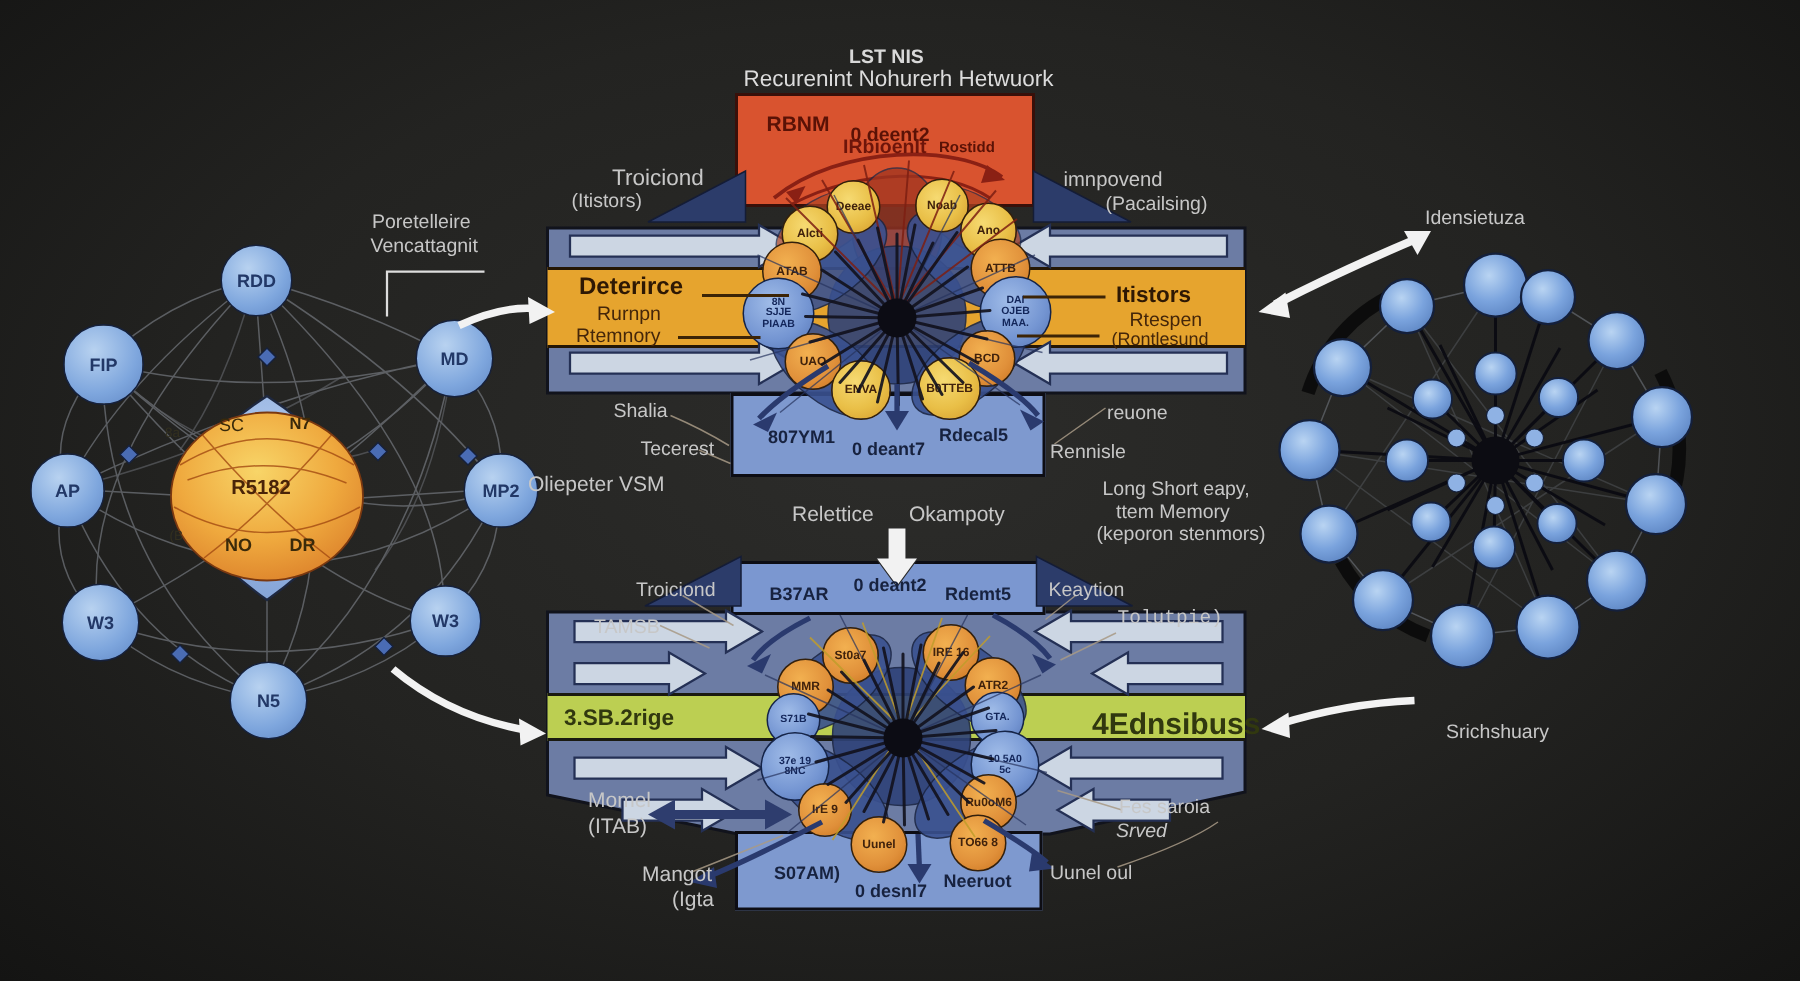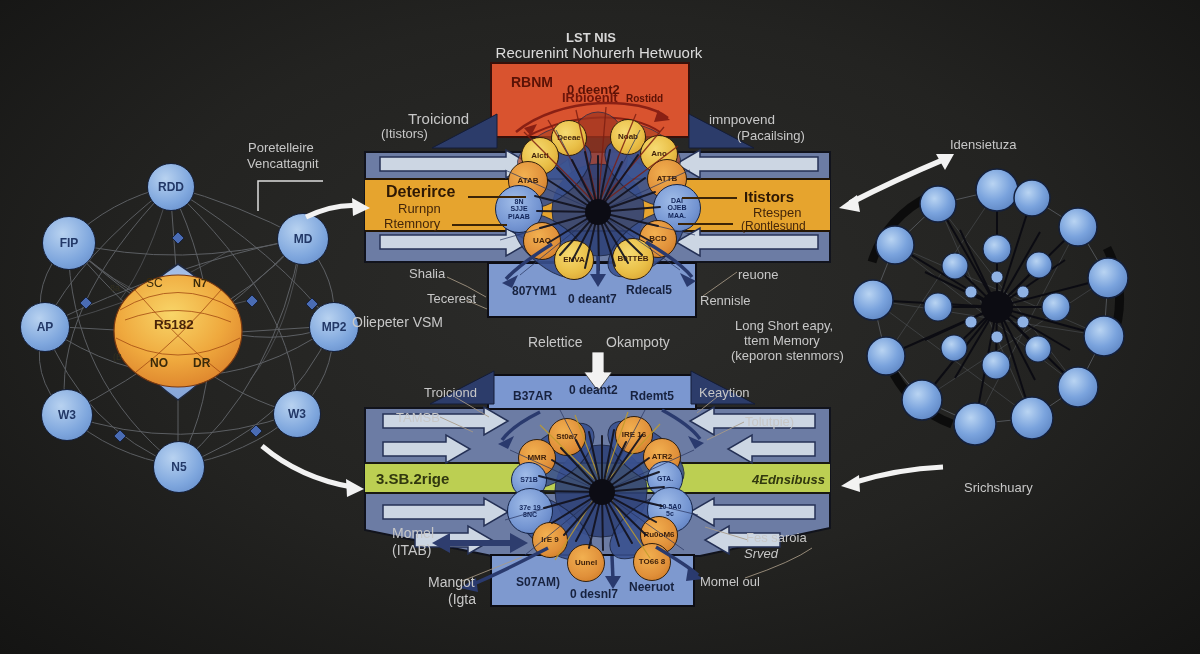--- a/index.html
+++ b/index.html
@@ -209,28 +209,28 @@
   <div class="lbl" style="left:738px;top:267px;">reuone</div>
   <div class="lbl" style="left:700px;top:293px;">Rennisle</div>
   <div class="lbl" style="left:735px;top:318px;">Long Short eapy,</div>
   <div class="lbl" style="left:744px;top:333px;">ttem Memory</div>
   <div class="lbl" style="left:731px;top:348px;">(keporon stenmors)</div>
   <div class="lbl" style="left:528px;top:334px;font-size:14px;text-align:right;">Relettice</div>
   <div class="lbl" style="left:606px;top:334px;font-size:14px;">Okampoty</div>
   <div class="lbl" style="left:424px;top:385px;">Troiciond</div>
   <div class="lbl" style="left:396px;top:410px;">TAMSB</div>
   <div class="lbl" style="left:699px;top:385px;">Keaytion</div>
-  <div class="lbl" style="left:745px;top:414px;">Tolutpie)</div>
+  <div class="lbl" style="left:745px;top:404px;font-family:Liberation Mono, monospace;">Tolutpie)</div>
   <div class="lbl" style="left:392px;top:525px;font-size:14px;">Momel</div>
   <div class="lbl" style="left:392px;top:542px;font-size:14px;">(ITAB)</div>
   <div class="lbl" style="left:428px;top:574px;font-size:14px;">Mangot</div>
   <div class="lbl" style="left:448px;top:591px;font-size:14px;">(Igta</div>
   <div class="lbl" style="left:746px;top:530px;">Fes saroia</div>
   <div class="lbl" style="left:744px;top:546px;font-style:italic;">Srved</div>
-  <div class="lbl" style="left:700px;top:574px;">Momel oul</div>
+  <div class="lbl" style="left:700px;top:574px;">Uunel oul</div>
   <div class="lbl" style="left:950px;top:137px;">Idensietuza</div>
   <div class="lbl" style="left:964px;top:480px;">Srichshuary</div>
 
   <div class="boxtxt" style="left:386px;top:183px;font-size:16px;color:#2e1804;">Deterirce</div>
   <div class="boxtxt" style="left:398px;top:201px;font-size:13px;color:#44260a;font-weight:normal;">Rurnpn</div>
   <div class="boxtxt" style="left:384px;top:216px;font-size:13px;color:#44260a;font-weight:normal;">Rtemnory</div>
   <div class="boxtxt" style="left:744px;top:188px;font-size:15px;color:#2e1804;">Itistors</div>
   <div class="boxtxt" style="left:753px;top:205px;font-size:13px;color:#44260a;font-weight:normal;">Rtespen</div>
   <div class="boxtxt" style="left:741px;top:219px;font-size:12px;color:#44260a;font-weight:normal;">(Rontlesund</div>
   <div class="dash" style="left:468px;top:196px;width:58px;"></div>
@@ -238,21 +238,21 @@
   <div class="dash" style="left:682px;top:197px;width:55px;"></div>
   <div class="dash" style="left:678px;top:223px;width:55px;"></div>
 
   <div class="boxtxt" style="left:512px;top:284px;">807YM1</div>
   <div class="boxtxt" style="left:568px;top:292px;">0 deant7</div>
   <div class="boxtxt" style="left:626px;top:283px;">Rdecal5</div>
   <div class="boxtxt" style="left:513px;top:389px;">B37AR</div>
   <div class="boxtxt" style="left:569px;top:383px;">0 deant2</div>
   <div class="boxtxt" style="left:630px;top:389px;">Rdemt5</div>
   <div class="boxtxt" style="left:376px;top:470px;font-size:15px;color:#31380f;">3.SB.2rige</div>
-  <div class="boxtxt" style="left:752px;top:472px;font-size:13px;color:#31380f;font-style:italic;">4Ednsibuss</div>
+  <div class="boxtxt" style="left:728px;top:472px;font-size:20px;color:#31380f;">4Ednsibuss</div>
   <div class="boxtxt" style="left:516px;top:575px;">S07AM)</div>
   <div class="boxtxt" style="left:570px;top:587px;">0 desnl7</div>
   <div class="boxtxt" style="left:629px;top:580px;">Neeruot</div>
 
   <div class="node" style="left:147px;top:163px;width:46px;height:46px;">RDD</div>
   <div class="node" style="left:42px;top:216px;width:52px;height:52px;">FIP</div>
   <div class="node" style="left:277px;top:213px;width:50px;height:50px;">MD</div>
   <div class="node" style="left:20px;top:302px;width:48px;height:48px;">AP</div>
   <div class="node" style="left:309px;top:302px;width:48px;height:48px;text-align:right;">MP2</div>
   <div class="node" style="left:41px;top:389px;width:50px;height:50px;">W3</div>

